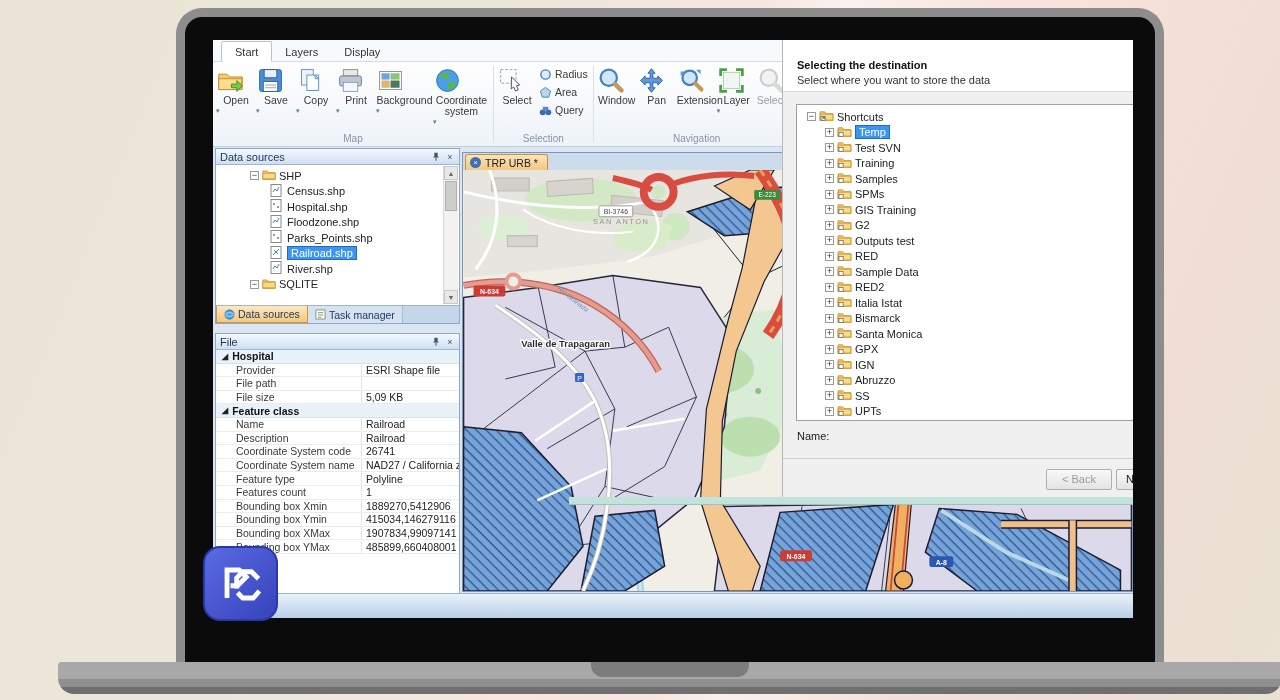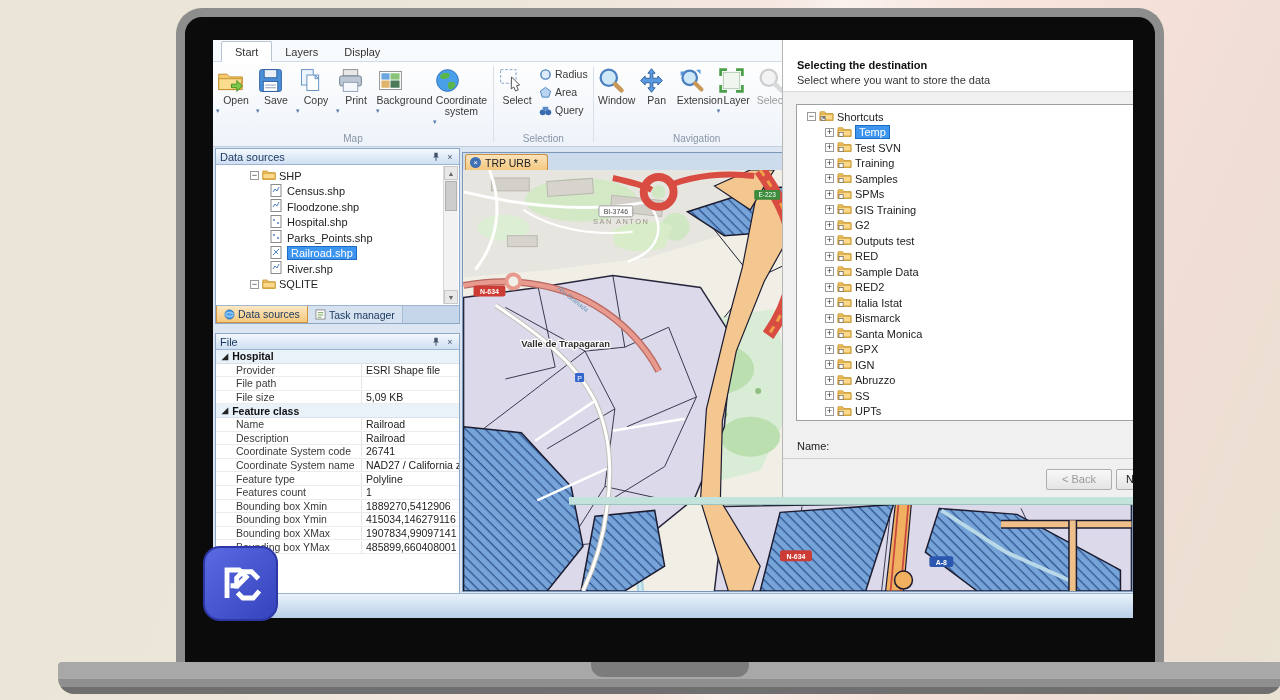--- a/index.html
+++ b/index.html
@@ -84,21 +84,21 @@
   .statusbar { position:absolute; left:0; right:0; bottom:0; height:25px;
     background:linear-gradient(#e9f2fa,#b9cfe8); border-top:1px solid #9ab4d0; z-index:4; }
 
   
   .wizard { position:absolute; left:569px; top:-108px; width:351px; height:457px; background:#f0f0f0;
     border-left:1px solid #b6b6b6; z-index:10; overflow:hidden; }
   .wizhead { height:52px; background:#fff; border-bottom:1px solid #dcdcdc; padding:19px 0 0 14px; }
   .wiztitle { font-weight:bold; font-size:11px; color:#111; }
   .wizsub { font-size:11px; color:#333; margin-top:3px; }
   .wiztree { position:absolute; left:13px; top:64px; width:340px; height:317px; background:#fff; border:1px solid #a0a0a0; overflow:hidden; padding:4px 0 0 6px; }
-  .namerow { position:absolute; left:14px; top:390px; right:0; height:32px; display:flex; align-items:center; gap:8px; }
+  .namerow { position:absolute; left:14px; top:390px; right:0; height:32px; display:flex; align-items:flex-start; gap:8px; }
   .nameinput { flex:1; height:18px; border:1px solid #8aa0b8; font:11px "Liberation Sans",sans-serif; padding:0 3px; background:#fff; }
   .wizbtns { position:absolute; left:0; right:0; top:418px; height:39px; border-top:1px solid #cfcfcf; background:#f0f0f0; }
   .wbtn { position:absolute; top:10px; height:21px; background:linear-gradient(#f8f8f8,#e4e4e4); border:1px solid #aeaeae; border-radius:2px;
     font:11px "Liberation Sans",sans-serif; text-align:center; line-height:19px; }
   .wbtn.disabled { color:#9a9a9a; }
   .wizshadow { position:absolute; left:569px; top:349px; width:351px; height:8px; background:#c4e2dc; border-bottom:1px solid #9cc4bc; z-index:10; }
 
   
   .logo { position:absolute; left:203px; top:546px; width:75px; height:75px; border-radius:17px;
     background:linear-gradient(135deg,#5a6ae2,#3644bc); border:2px solid #2b38a6; z-index:20; display:flex; align-items:center; justify-content:center; }
@@ -292,31 +292,31 @@
           <div class="trow" style="padding-left:52px">
             <span class="ficon"><svg width="12" height="13" viewBox="0 0 12 13">
                   <rect x="1" y="0.5" width="10" height="12" fill="#fff" stroke="#8a8a8a"></rect>
                   <path d="M3,8 l2,-3 2,2 2,-4" fill="none" stroke="#4a80c0"></path>
                 </svg></span>
             <span>Census.shp</span>
           </div>
           <div class="trow" style="padding-left:52px">
             <span class="ficon"><svg width="12" height="13" viewBox="0 0 12 13">
                   <rect x="1" y="0.5" width="10" height="12" fill="#fff" stroke="#8a8a8a"></rect>
-                  <path d="M3,8 l2,-3 2,2 2,-4" fill="none" stroke="#4a80c0"></path>
-                </svg></span>
-            <span>Floodzone.shp</span>
+                  <circle cx="4" cy="5" r="1" fill="#4a80c0"></circle>
+                  <circle cx="8" cy="8" r="1" fill="#4a80c0"></circle>
+                </svg></span>
+            <span>Hospital.shp</span>
           </div>
           <div class="trow" style="padding-left:52px">
             <span class="ficon"><svg width="12" height="13" viewBox="0 0 12 13">
                   <rect x="1" y="0.5" width="10" height="12" fill="#fff" stroke="#8a8a8a"></rect>
-                  <circle cx="4" cy="5" r="1" fill="#4a80c0"></circle>
-                  <circle cx="8" cy="8" r="1" fill="#4a80c0"></circle>
-                </svg></span>
-            <span>Hospital.shp</span>
+                  <path d="M3,8 l2,-3 2,2 2,-4" fill="none" stroke="#4a80c0"></path>
+                </svg></span>
+            <span>Floodzone.shp</span>
           </div>
           <div class="trow" style="padding-left:52px">
             <span class="ficon"><svg width="12" height="13" viewBox="0 0 12 13">
                   <rect x="1" y="0.5" width="10" height="12" fill="#fff" stroke="#8a8a8a"></rect>
                   <circle cx="4" cy="5" r="1" fill="#4a80c0"></circle>
                   <circle cx="8" cy="8" r="1" fill="#4a80c0"></circle>
                 </svg></span>
             <span>Parks_Points.shp</span>
           </div>
           <div class="trow" style="padding-left:52px">

